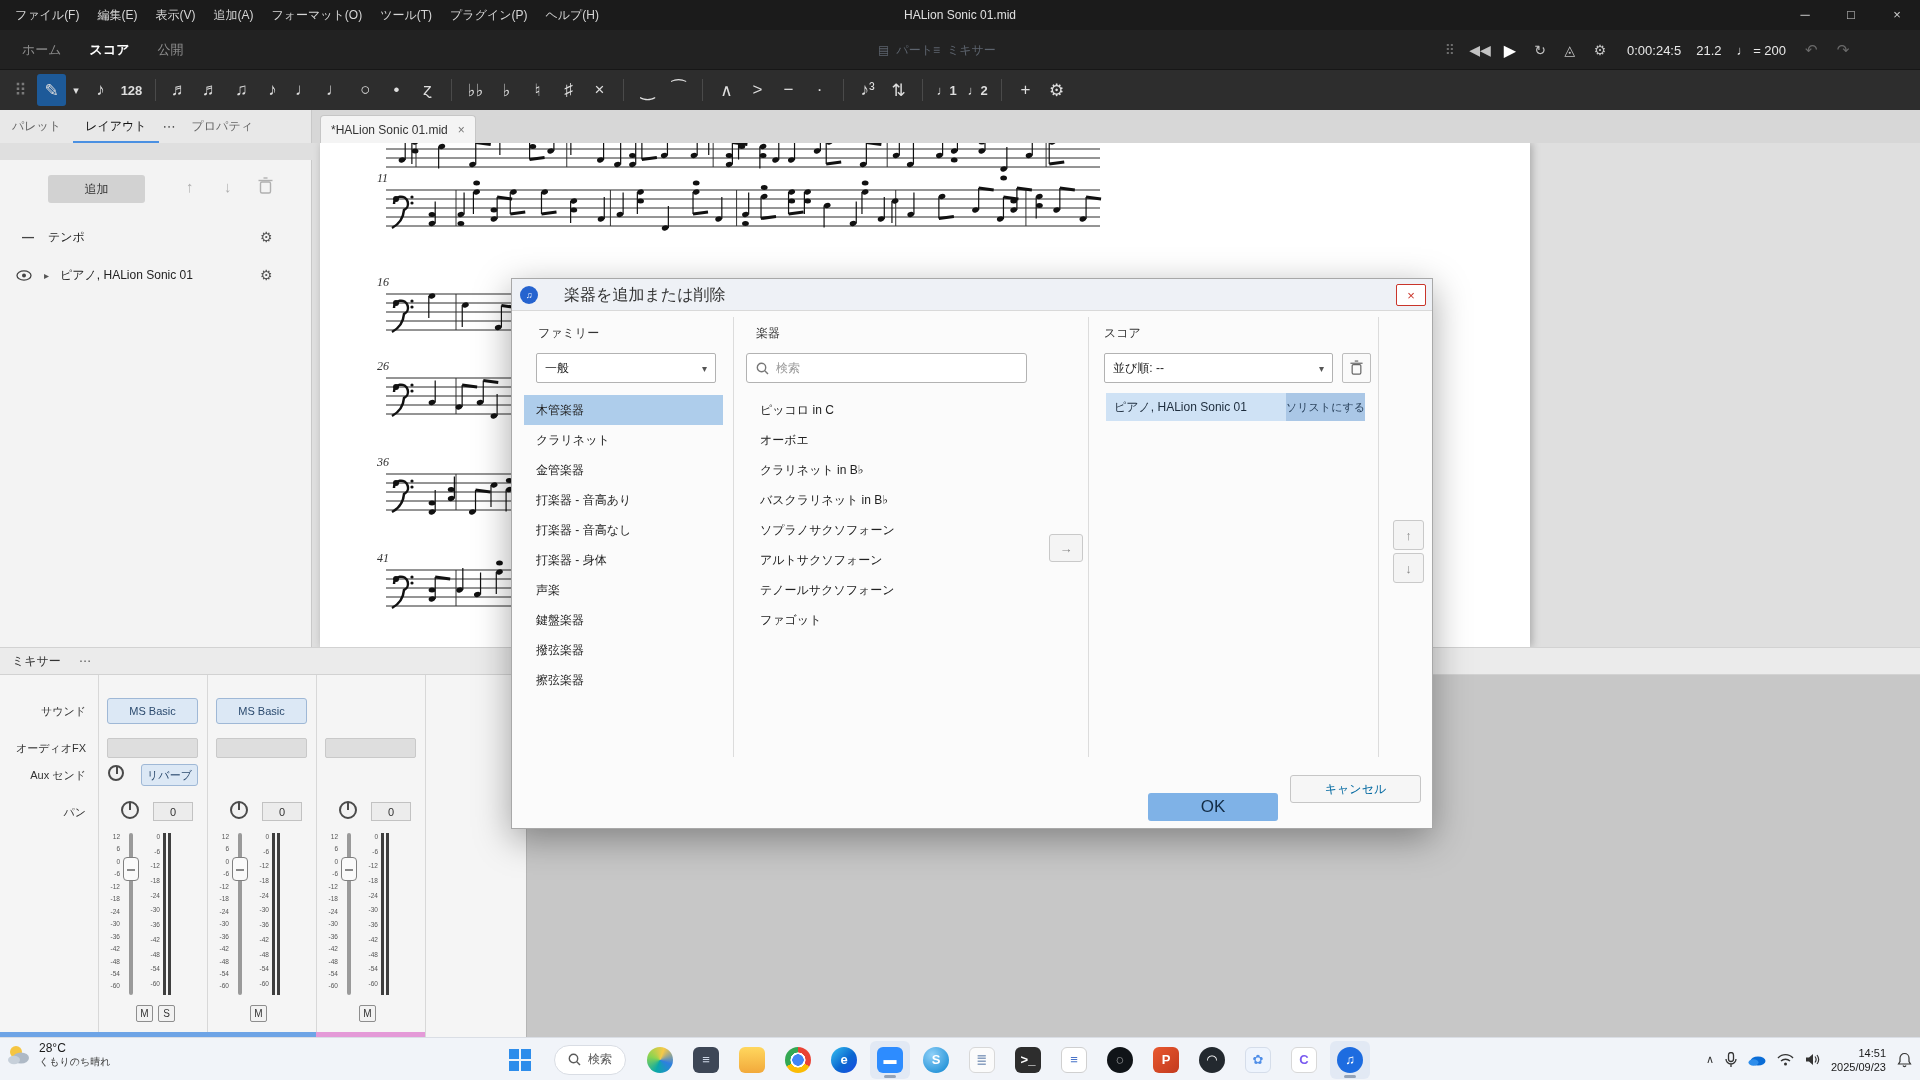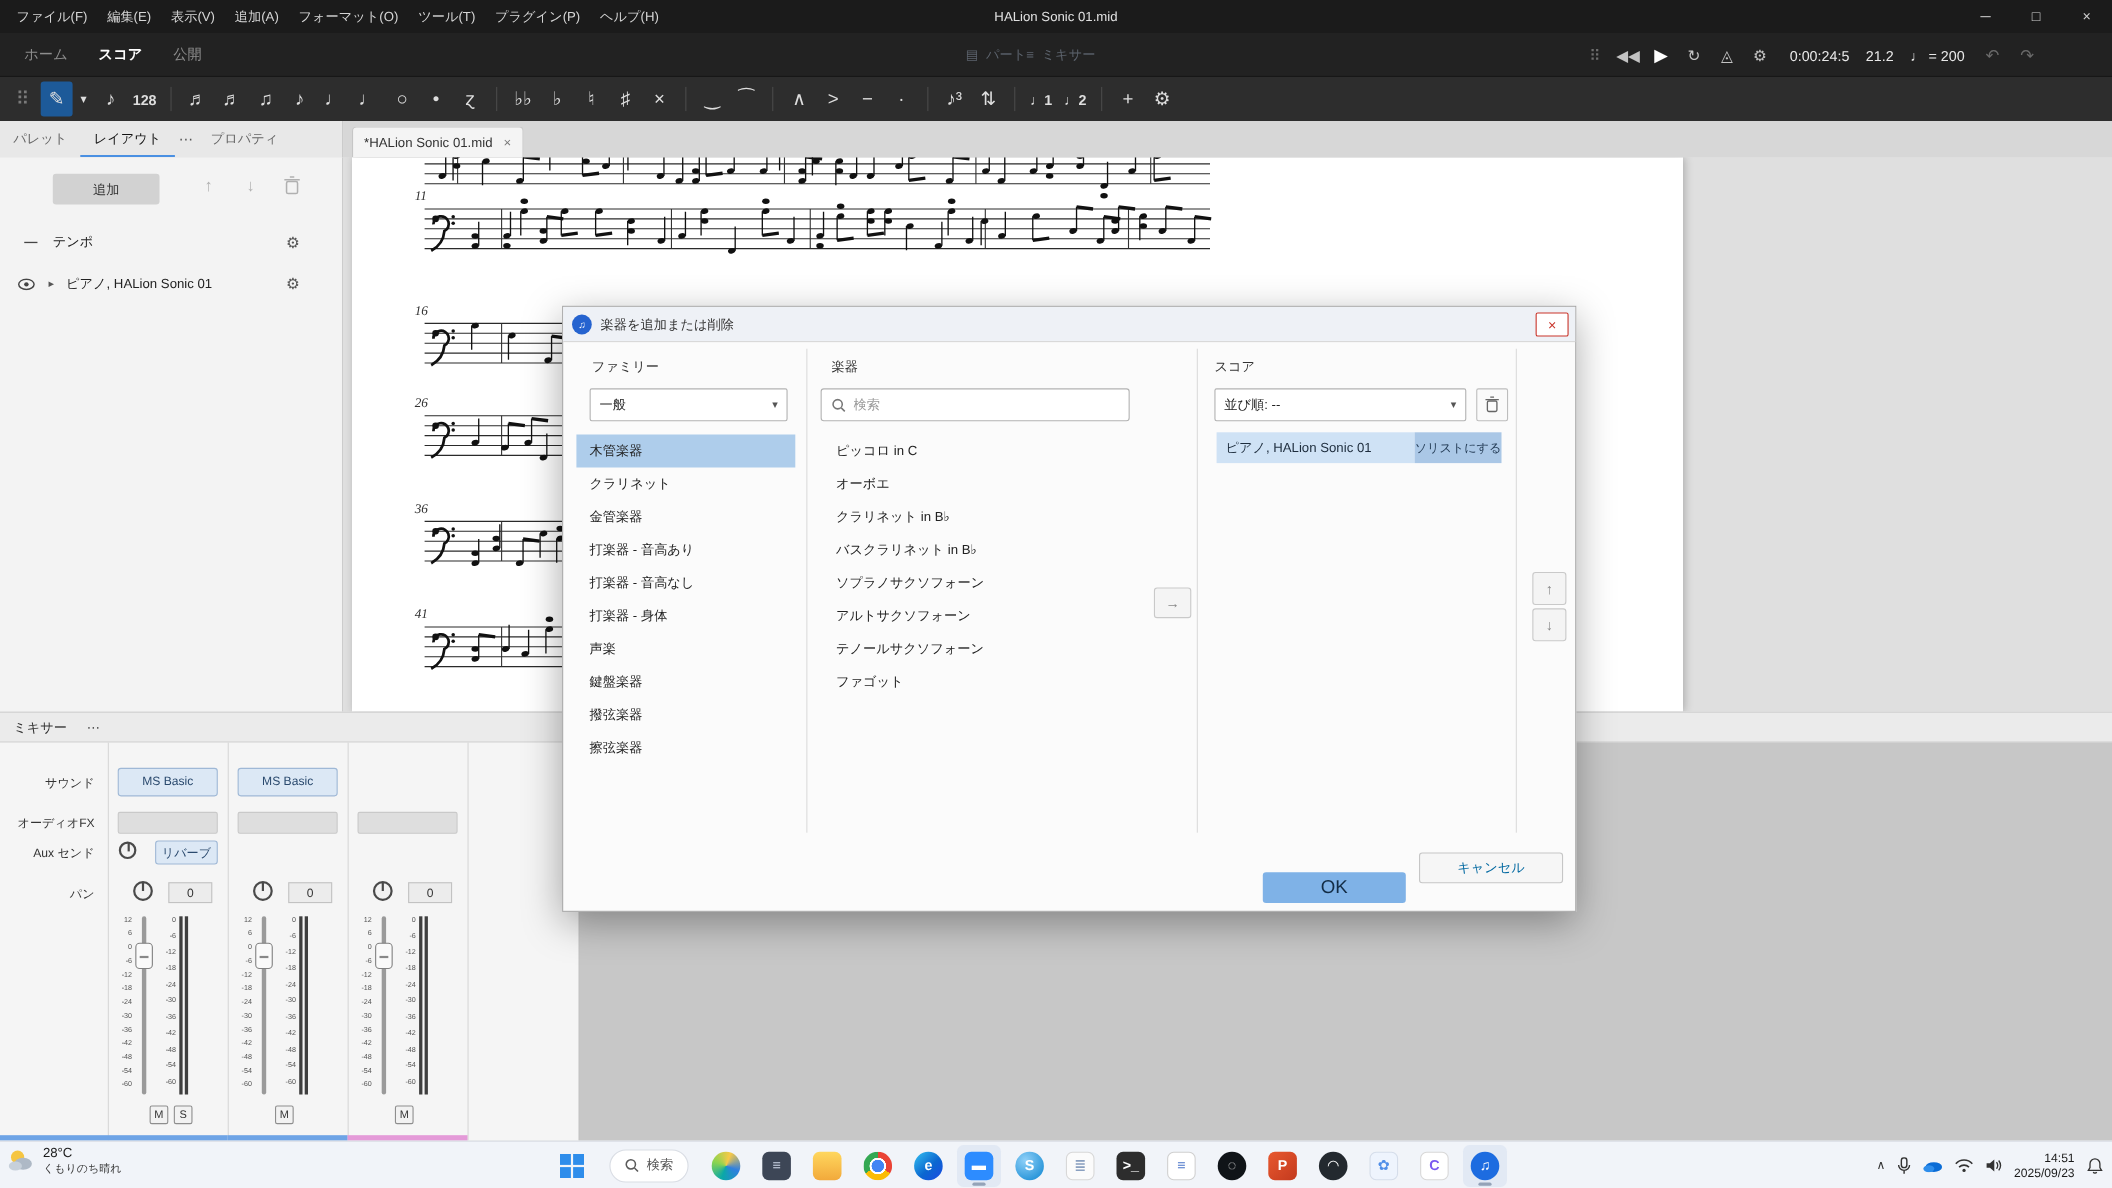--- a/index.html
+++ b/index.html
@@ -37,21 +37,21 @@
   .nt-sep{width:1px;height:22px;background:#4a4a4a;margin:0 7px}
   
   #panel-tabs{position:absolute;left:0;top:110px;width:312px;height:33px;background:#e8e8e8;display:flex;align-items:center;border-right:1px solid #c8c8c8}
   .p-tab{padding:0 12px;line-height:33px;font-size:12px;color:#666}
   .p-tab.active{color:#111;box-shadow:inset 0 -2px 0 #4a90e2}
   .p-more{color:#555;font-size:13px;padding:0 4px}
   #doc-strip{position:absolute;left:312px;top:110px;width:1608px;height:33px;background:#d7d7d7}
   #doc-tab{position:absolute;left:8px;top:5px;height:28px;background:#f4f4f4;border:1px solid #c6c6c6;border-bottom:none;border-radius:4px 4px 0 0;display:flex;align-items:center;gap:10px;padding:0 10px;font-size:12px;color:#333}
   #doc-tab .x{color:#777;font-size:12px}
   
-  #left-panel{position:absolute;left:0;top:143px;width:312px;height:504px;background:#f3f3f3;border-right:1px solid #c8c8c8}
+  #left-panel{position:absolute;left:0;top:160px;width:312px;height:504px;background:#f3f3f3;border-right:1px solid #c8c8c8}
   #add-btn{position:absolute;left:48px;top:15px;width:97px;height:28px;background:#d2d2d2;border-radius:3px;font-size:12px;color:#333;display:flex;align-items:center;justify-content:center}
   .pn-arrow{position:absolute;top:18px;color:#b0b0b0;font-size:15px}
   .pn-item{position:absolute;left:0;width:312px;height:30px;display:flex;align-items:center;font-size:12px;color:#222}
   .pn-gear{position:absolute;left:260px;color:#555;font-size:14px}
   
   #score-area{position:absolute;left:312px;top:143px;width:1608px;height:504px;background:#dfdfdf;overflow:hidden}
   #page{position:absolute;left:8px;top:0;width:1210px;height:504px;background:#fff;box-shadow:2px 0 8px rgba(0,0,0,.25)}
   
   #mixer{position:absolute;left:0;top:647px;width:1920px;height:390px}
   #mixer-header{position:absolute;left:0;top:0;width:1920px;height:28px;background:#ebebeb;border-top:1px solid #d2d2d2;border-bottom:1px solid #d2d2d2;display:flex;align-items:center;gap:18px;padding-left:12px;font-size:12px;color:#333}
@@ -75,21 +75,21 @@
   .handle::after{content:'';position:absolute;left:3px;right:3px;top:11px;height:2px;background:#888}
   .meters{display:flex;gap:2px;height:162px}
   .meters i{width:3px;height:100%;background:#3f3f3f;display:block}
   .msbtn{position:absolute;width:17px;height:17px;border:1px solid #8e8e8e;background:#f2f2f2;font-size:10px;color:#333;display:flex;align-items:center;justify-content:center;border-radius:2px;top:330px}
   .vsep{position:absolute;top:0;bottom:0;width:1px;background:#d8d8d8}
   .accent{position:absolute;height:5px;top:357px}
   
   #dialog{position:absolute;left:511px;top:278px;width:922px;height:551px;background:#fbfbfb;border:1px solid #a8a8a8;box-shadow:0 10px 34px rgba(0,0,0,.35);z-index:50}
   #dlg-titlebar{position:absolute;left:0;top:0;width:100%;height:32px;background:#eef1f6;border-bottom:1px solid #d9d9d9}
   #dlg-logo{position:absolute;left:8px;top:7px;width:18px;height:18px;border-radius:50%;background:#2563cf;color:#fff;font-size:9px;display:flex;align-items:center;justify-content:center}
-  #dlg-title{position:absolute;left:34px;top:0;line-height:32px;font-size:12px;color:#333}
+  #dlg-title{position:absolute;left:52px;top:0;line-height:32px;font-size:16px;color:#333}
   #dlg-close{position:absolute;right:6px;top:5px;width:30px;height:22px;background:#fff;border:1px solid #c9352b;border-radius:2px;color:#c9352b;font-size:13px;display:flex;align-items:center;justify-content:center}
   .dlg-colhead{position:absolute;font-size:12px;color:#333}
   .dlg-vsep{position:absolute;top:38px;height:440px;width:1px;background:#dcdcdc}
   .dd{position:absolute;height:30px;border:1px solid #b2b2b2;background:#fff;border-radius:2px;font-size:12px;color:#222;display:flex;align-items:center;padding:0 8px}
   .dd .chev{margin-left:auto;color:#555;font-size:10px}
   #family-list{position:absolute;left:12px;top:116px;width:199px}
   #instr-list{position:absolute;left:234px;top:116px;width:330px}
   .dlg-item{height:30px;display:flex;align-items:center;padding-left:12px;font-size:12px;color:#222}
   #instr-list .dlg-item{padding-left:14px}
   .dlg-item.selected{background:#aecdeb}

